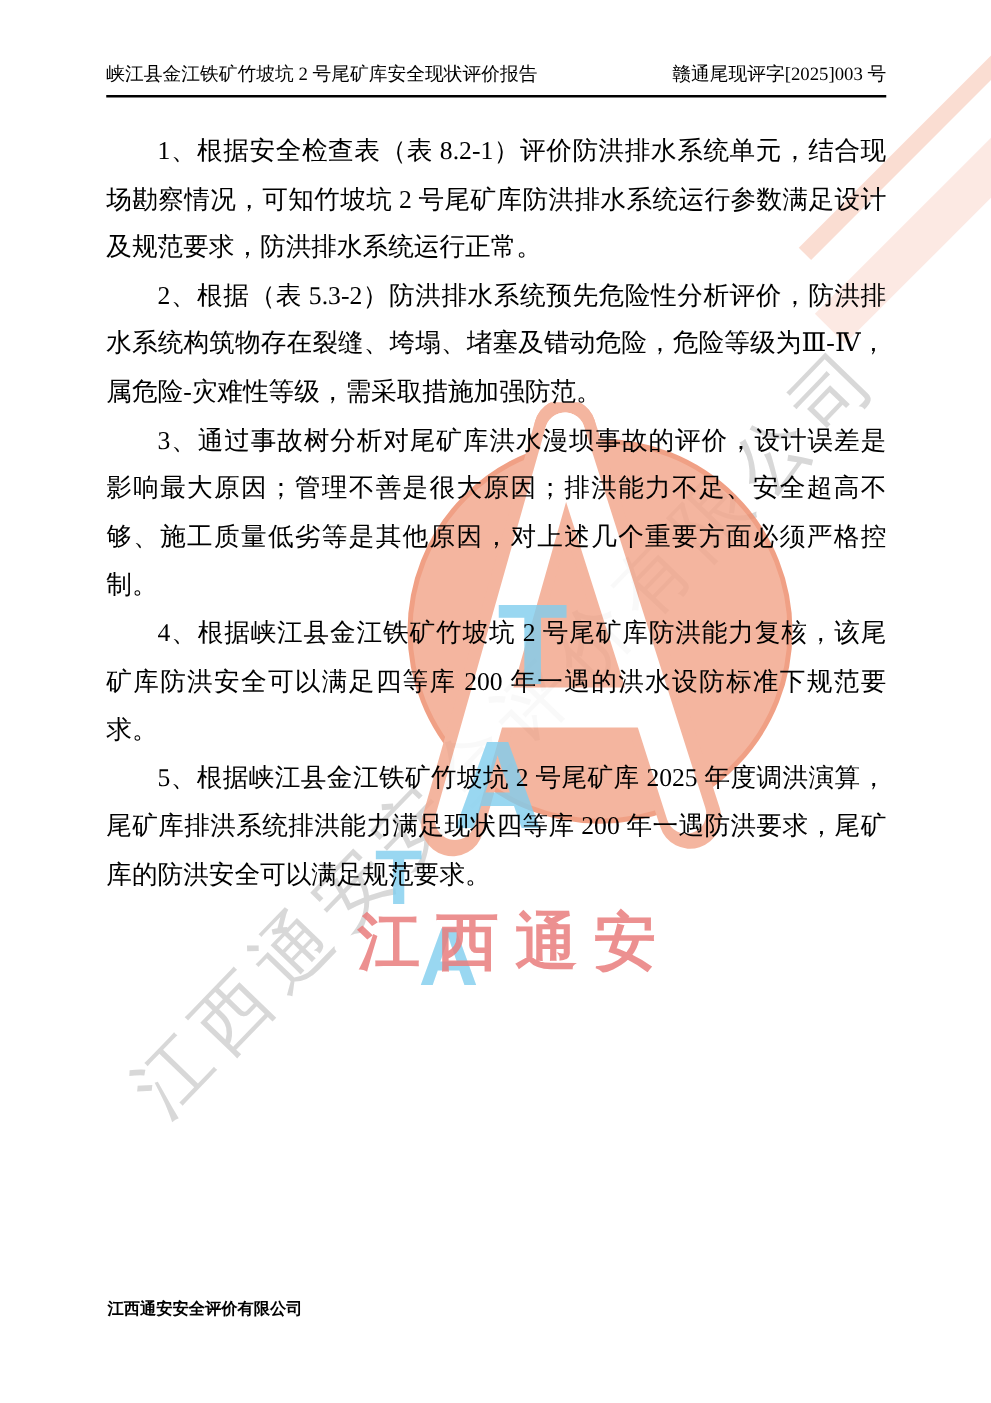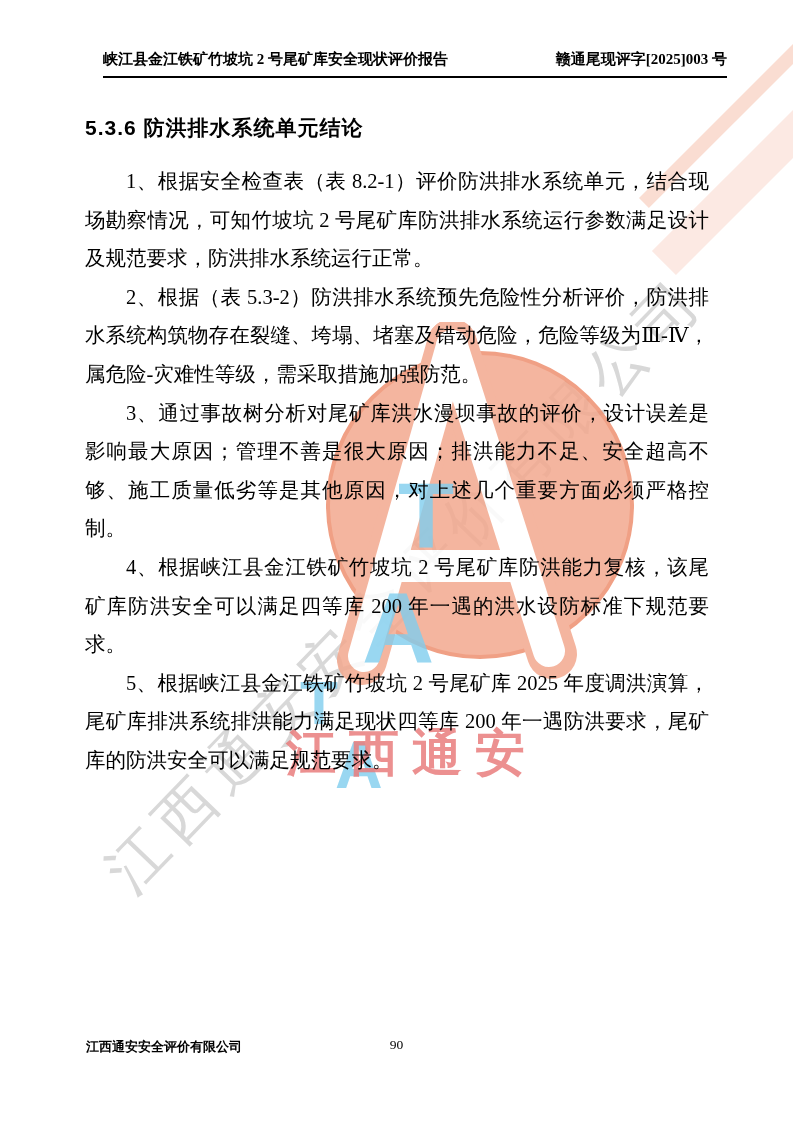--- a/index.html
+++ b/index.html
@@ -62,24 +62,23 @@
     font-family: "Liberation Serif", "DejaVu Serif", serif;
   }
 
   
   #content { z-index: 10; }
 
   .page-header {
     position: absolute;
     left: 85px; top: 50px; width: 624px;
     display: flex; justify-content: space-between; align-items: center;
-    font-size: 15px; font-weight: bold;
+    font-size: 15px; font-weight: normal;
     padding-bottom: 7px;
     border-bottom: 2px solid #000;
-    margin-left: 18px;
   }
 
   .body-text {
     position: absolute;
     left: 85px; top: 102px; width: 624px;
     font-size: 20.5px;
     line-height: 38.6px;
     text-align: justify;
     text-justify: inter-ideograph;
   }
@@ -142,24 +141,22 @@
 
 <div class="layer" id="content">
 
   <div class="page-header">
     <span>峡江县金江铁矿竹坡坑 2 号尾矿库安全现状评价报告</span>
     <span>赣通尾现评字[2025]003 号</span>
   </div>
 
   <div class="body-text">
 
-    <h3 class="section-heading">5.3.6 防洪排水系统单元结论</h3>
 
     <p class="para">1、根据安全检查表（表 8.2-1）评价防洪排水系统单元，结合现场勘察情况，可知竹坡坑 2 号尾矿库防洪排水系统运行参数满足设计及规范要求，防洪排水系统运行正常。</p>
     <p class="para">2、根据（表 5.3-2）防洪排水系统预先危险性分析评价，防洪排水系统构筑物存在裂缝、垮塌、堵塞及错动危险，危险等级为Ⅲ-Ⅳ，属危险-灾难性等级，需采取措施加强防范。</p>
     <p class="para">3、通过事故树分析对尾矿库洪水漫坝事故的评价，设计误差是影响最大原因；管理不善是很大原因；排洪能力不足、安全超高不够、施工质量低劣等是其他原因，对上述几个重要方面必须严格控制。</p>
     <p class="para">4、根据峡江县金江铁矿竹坡坑 2 号尾矿库防洪能力复核，该尾矿库防洪安全可以满足四等库 200 年一遇的洪水设防标准下规范要求。</p>
     <p class="para">5、根据峡江县金江铁矿竹坡坑 2 号尾矿库 2025 年度调洪演算，尾矿库排洪系统排洪能力满足现状四等库 200 年一遇防洪要求，尾矿库的防洪安全可以满足规范要求。</p>
   </div>
 
   <div class="page-footer-company">江西通安安全评价有限公司</div>
-  <div class="page-footer-number">90</div>
 </div>
 
 </body></html>

